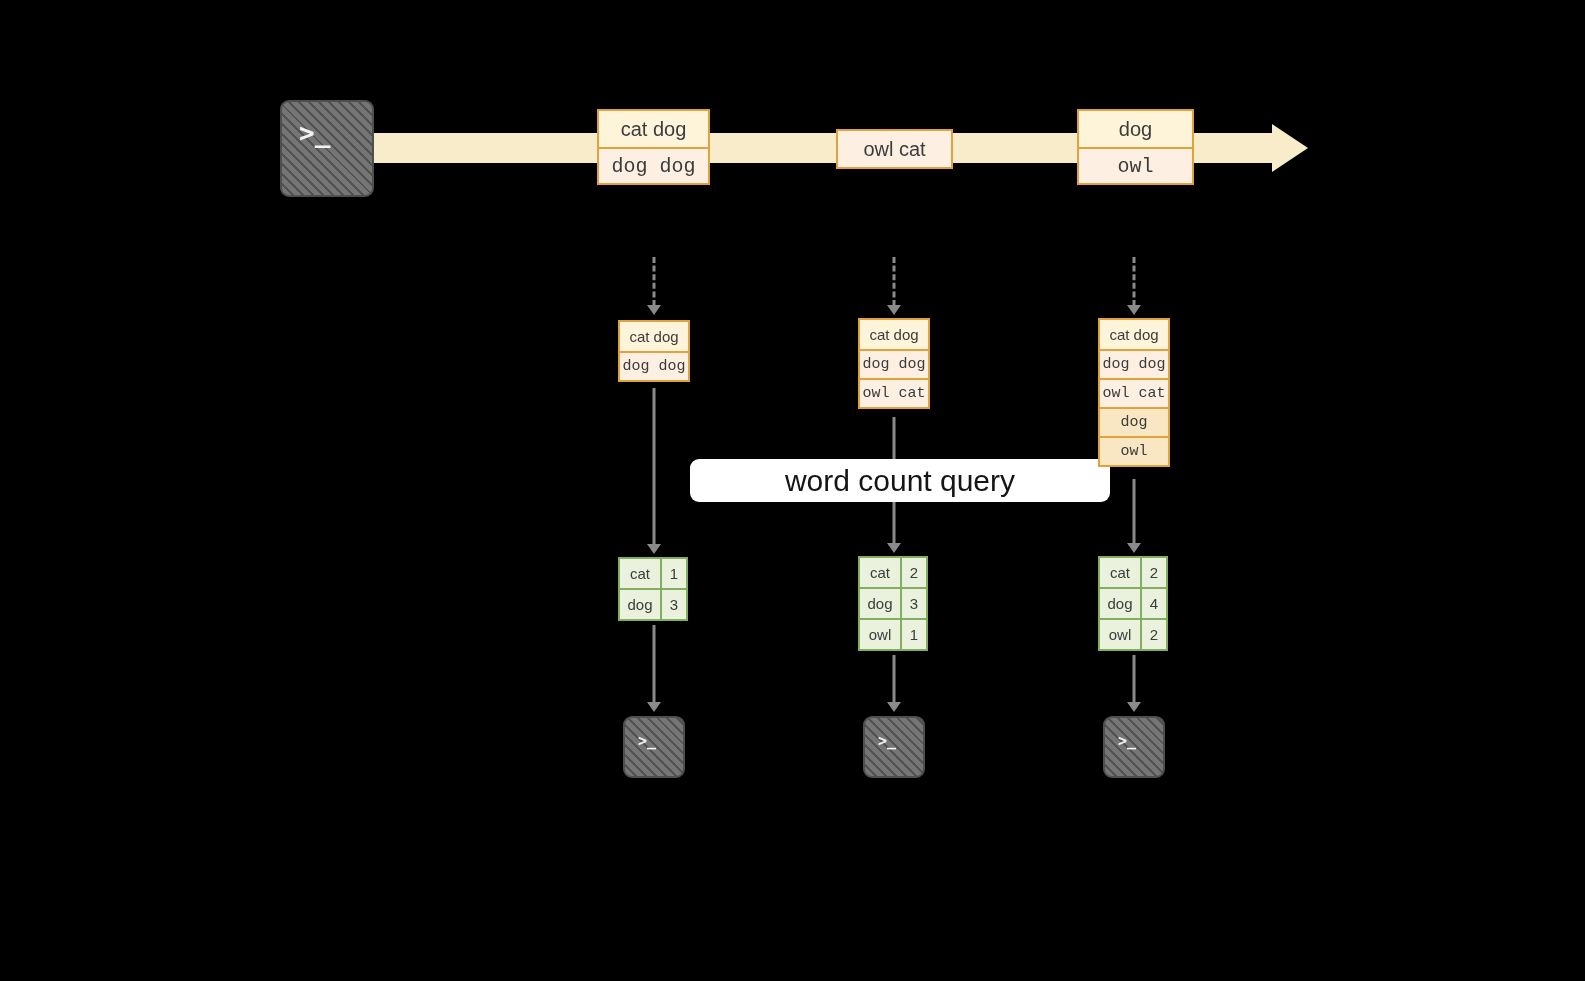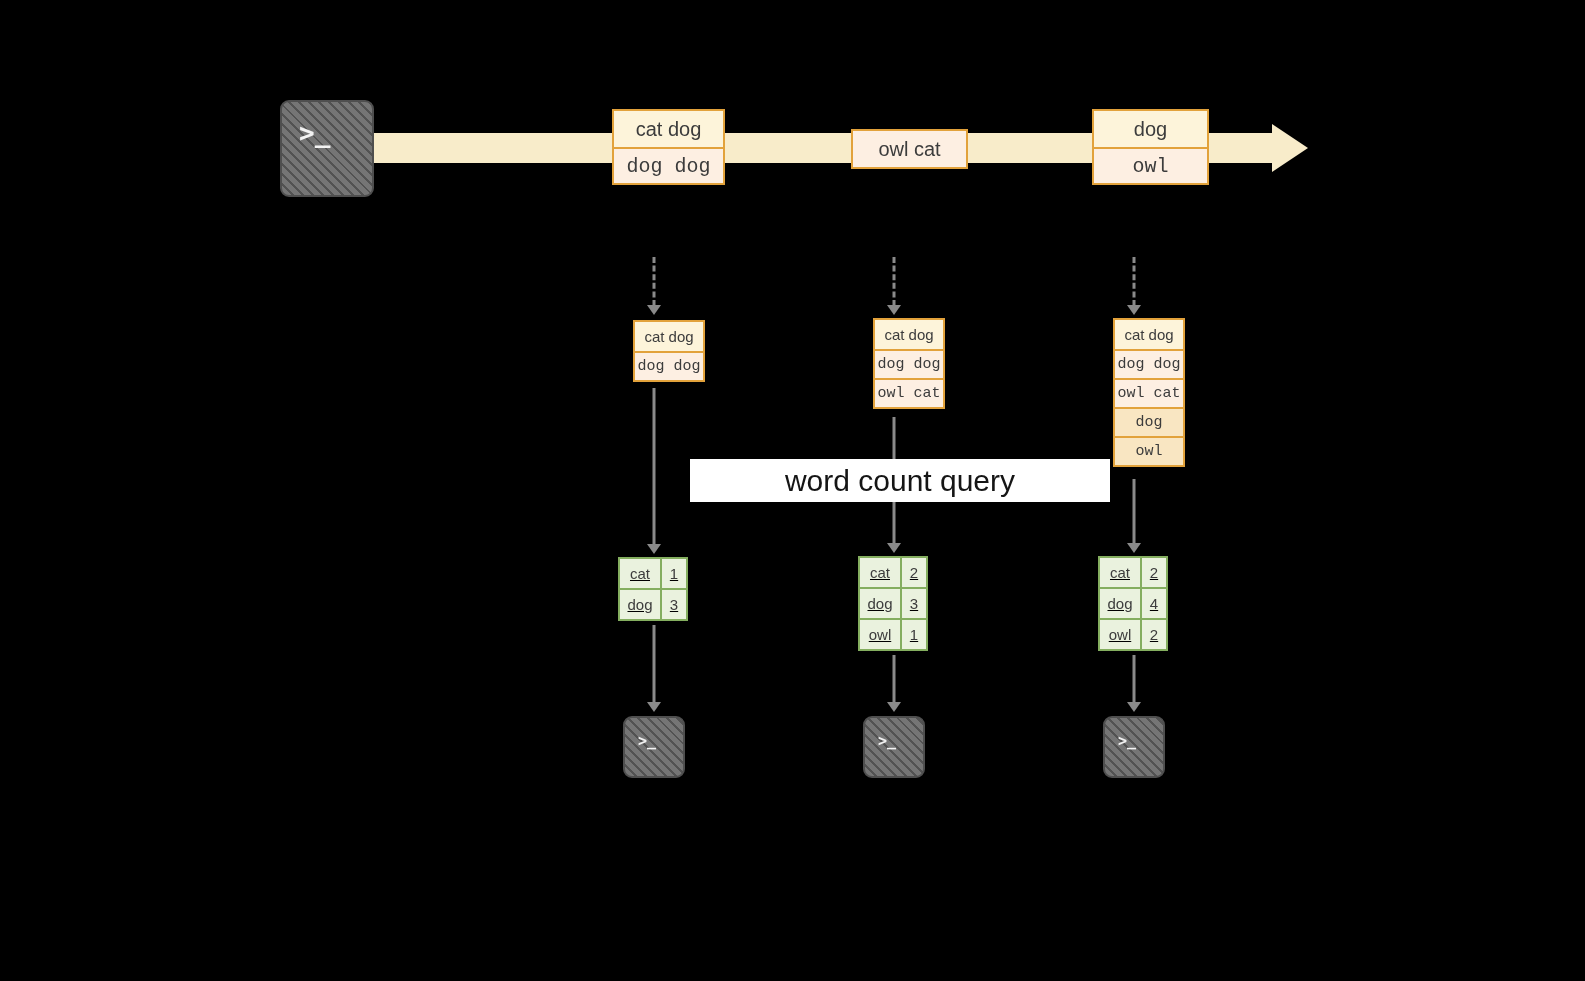--- a/index.html
+++ b/index.html
@@ -38,21 +38,21 @@
   .band { position: absolute; left: 372px; top: 133px; width: 900px; height: 30px; background: #f8ecca; z-index: 0; }
   .bandhead {
     position: absolute; left: 1272px; top: 124px; width: 0; height: 0;
     border-top: 24px solid transparent;
     border-bottom: 24px solid transparent;
     border-left: 36px solid #f8ecca;
     z-index: 0;
   }
 
   
-  .obox { position: absolute; border: 2px solid #e2a23b; background: #701a75; z-index: 3; margin-left: 15px; }
+  .obox { position: absolute; border: 2px solid #e2a23b; background: #701a75; z-index: 3; }
   .ocell { display: flex; align-items: center; justify-content: center; color: #3c3c3c; }
   .ocell + .ocell { border-top: 2px solid #e2a23b; font-family: Liberation Mono, monospace; }
   .ocell.tl { height: 36px; font-size: 20px; }
   .ocell.st { height: 29px; font-size: 15px; }
   .f1 { background: #fdf4da; }
   .f2 { background: #fdefe2; }
   .f3 { background: #f9e6c2; }
 
   
   .varrow { position: absolute; width: 14px; z-index: 1; }
@@ -68,25 +68,25 @@
     border-left: 7px solid transparent;
     border-right: 7px solid transparent;
     border-top: 10px solid #8a8a8a;
   }
 
   
   .banner {
     position: absolute; left: 690px; top: 459px; width: 420px; height: 43px;
     background: #ffffff; z-index: 2;
     display: flex; align-items: center; justify-content: center;
-    font-size: 30px; color: #151515;
-  }
-
-  
-  .gtable { position: absolute; border: 2px solid #84ae5f; background: #eaf2de; z-index: 3; text-decoration: underline; }
+    font-size: 30px; color: #151515; border-radius: 9px;
+  }
+
+  
+  .gtable { position: absolute; border: 2px solid #84ae5f; background: #eaf2de; z-index: 3; }
   .grow { display: flex; }
   .grow + .grow { border-top: 2px solid #84ae5f; }
   .gcell {
     height: 29px; display: flex; align-items: center; justify-content: center;
     font-size: 15px; color: #3c3c3c; background: #eaf2de;
   }
   .gword { width: 42px; border-right: 2px solid #84ae5f; }
   .gcount { width: 24px; }
 </style>
 </head>

